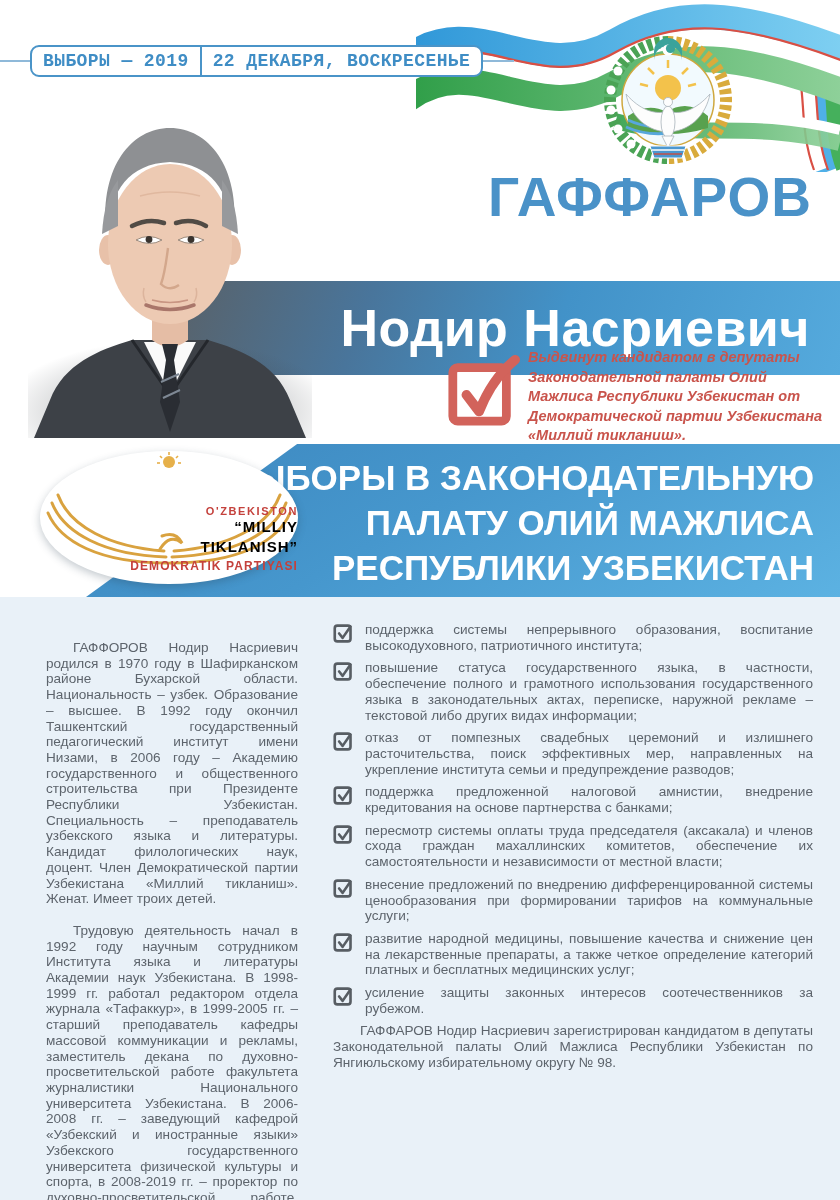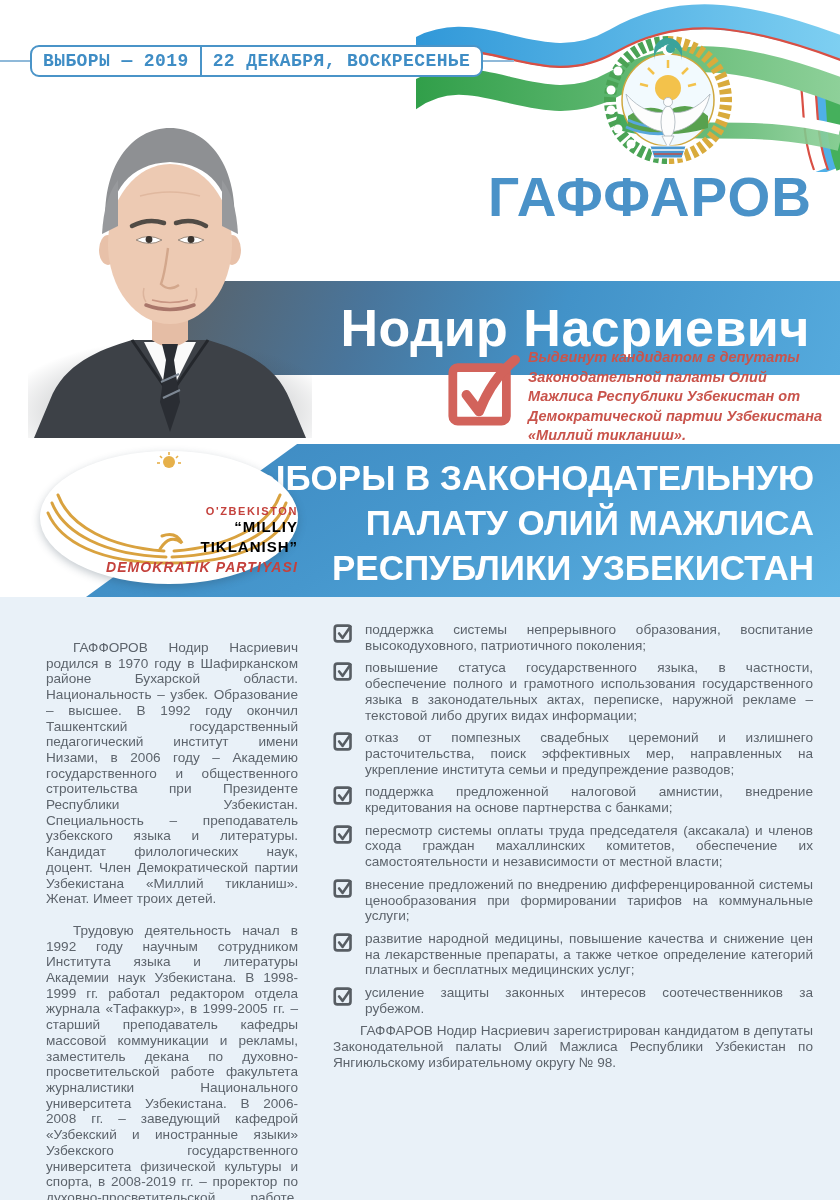--- a/index.html
+++ b/index.html
@@ -46,21 +46,21 @@
   
   .party-logo {
     position:absolute; left:40px; top:451px; width:258px; height:133px;
     background:#fff; border-radius:50%;
     box-shadow:0 3px 8px rgba(40,60,80,0.28); z-index:3;
   }
   .logo-svg { position:absolute; left:0; top:0; width:100%; height:100%; }
   .logo-text { position:absolute; left:0; top:17px; width:100%; text-align:right;margin-top:37px; }
   .logo-l1 { color:#c4413c; font-size:11px; font-weight:700; letter-spacing:1.6px; }
   .logo-l2, .logo-l3 { color:#000000; font-size:15px; font-weight:700; letter-spacing:1px; line-height:20px; }
-  .logo-l4 { color:#c4413c; font-size:14px; font-weight:700; letter-spacing:1.1px; margin-top:2px;font-style:italic; }
+  .logo-l4 { color:#c4413c; font-size:12px; font-weight:700; letter-spacing:1.1px; margin-top:2px; }
 
   
   .content-bg { position:absolute; left:0; top:597px; width:100%; height:603px; background:#e9f1f8; z-index:0; }
   .left-col {
     position:absolute; left:30px; top:624px; width:284px; z-index:2;
     font-size:13.6px; line-height:15.7px; color:#5d646c; text-align:justify;
   }
   .left-col p { margin:16px; text-indent:27px; }
   .right-col { position:absolute; left:333px; top:622px; width:480px; z-index:2; font-size:13.6px; line-height:15.7px; color:#5d646c; }
   .intro { font-weight:700; text-align:center; color:#565d65; margin:0 0 9px 0; }
@@ -244,21 +244,21 @@
     <p>Трудовую деятельность начал в 1992 году научным сотрудником Института языка и литературы Академии наук Узбекистана. В 1998-1999 гг. работал редактором отдела журнала «Тафаккур», в 1999-2005 гг. – старший преподаватель кафедры массовой коммуникации и рекламы, заместитель декана по духовно-просветительской работе факультета журналистики Национального университета Узбекистана. В 2006-2008 гг. – заведующий кафедрой «Узбекский и иностранные языки» Узбекского государственного университета физической культуры и спорта, в 2008-2019 гг. – проректор по духовно-просветительской работе, проректор по вопросам спорта и молодежи Узбекского государственного университета физической культуры и спорта. С 2019 гг. – профессор кафедры «Узбекский и иностранные языки» Узбекского государственного университета физической культуры и спорта.</p>
   </div>
 
   <div class="right-col">
 
     <div class="item">
       <svg viewBox="0 0 24 24" aria-hidden="true">
           <rect x="2" y="3" width="18" height="18" rx="3" fill="none" stroke="#575d63" stroke-width="3"></rect>
           <path d="M 7,12 L 11,17 L 20,4" fill="none" stroke="#575d63" stroke-width="3" stroke-linecap="round" stroke-linejoin="round"></path>
         </svg>
-      <div class="txt">поддержка системы непрерывного образования, воспитание высокодуховного, патриотичного поколения;</div>
+      <div class="txt">поддержка системы непрерывного образования, воспитание высокодуховного, патриотичного института;</div>
     </div>
     <div class="item">
       <svg viewBox="0 0 24 24" aria-hidden="true">
           <rect x="2" y="3" width="18" height="18" rx="3" fill="none" stroke="#575d63" stroke-width="3"></rect>
           <path d="M 7,12 L 11,17 L 20,4" fill="none" stroke="#575d63" stroke-width="3" stroke-linecap="round" stroke-linejoin="round"></path>
         </svg>
       <div class="txt">повышение статуса государственного языка, в частности, обеспечение полного и грамотного использования государственного языка в законодательных актах, переписке, наружной рекламе – текстовой либо других видах информации;</div>
     </div>
     <div class="item">
       <svg viewBox="0 0 24 24" aria-hidden="true">

